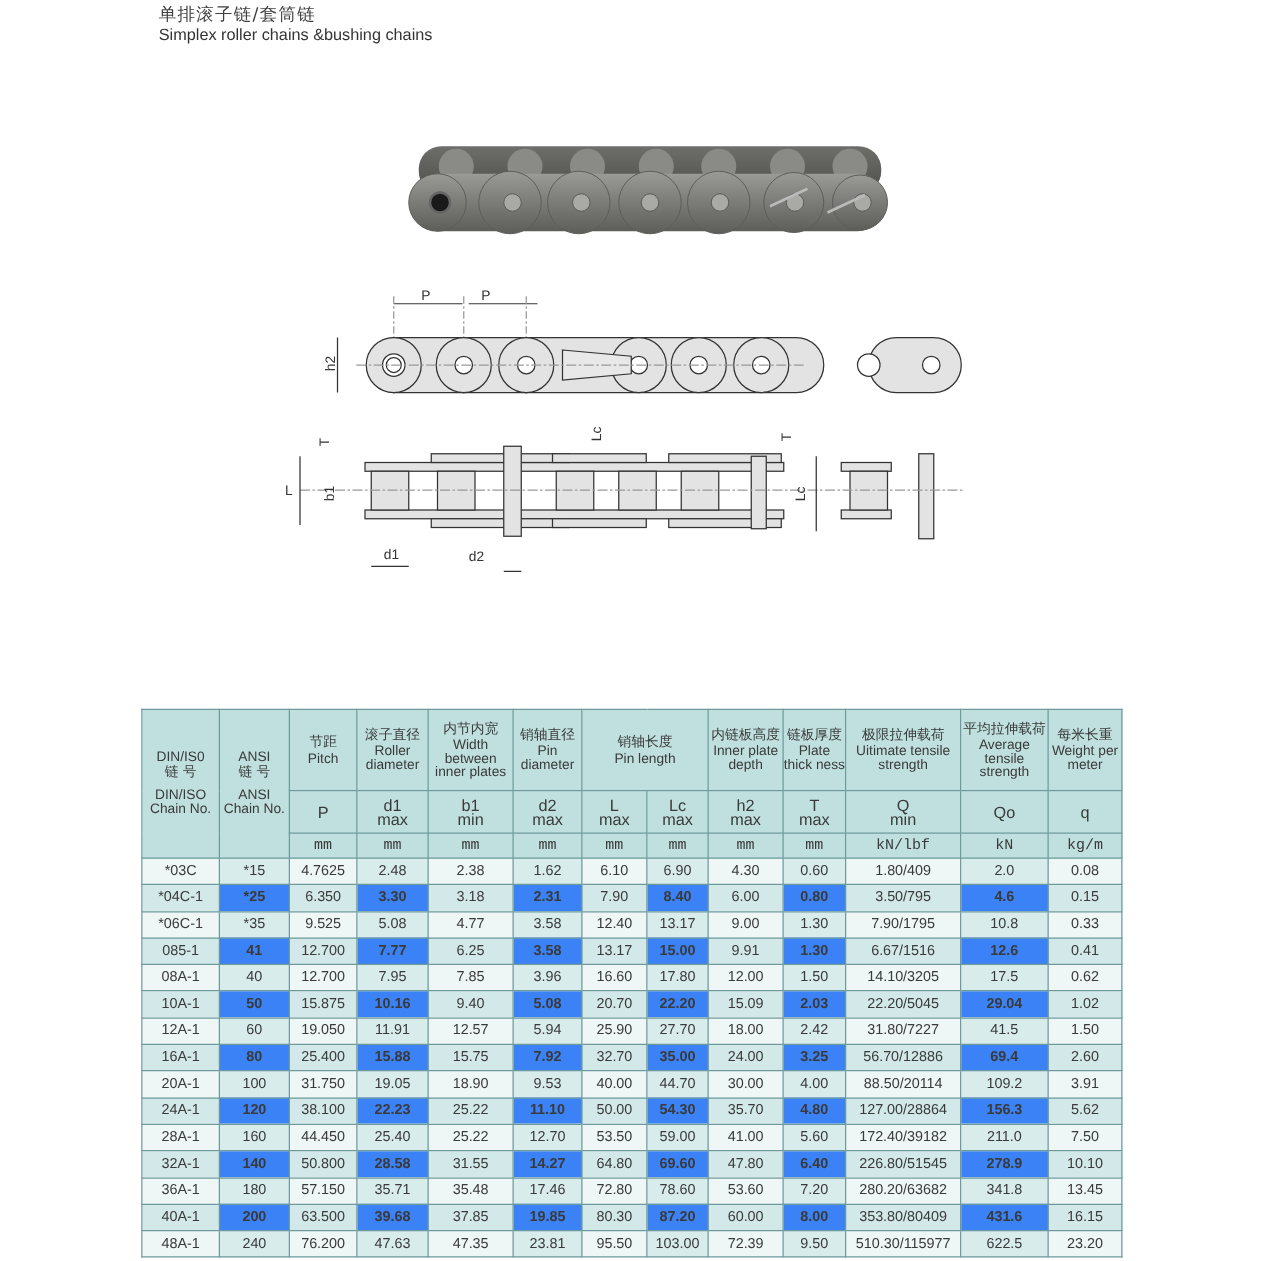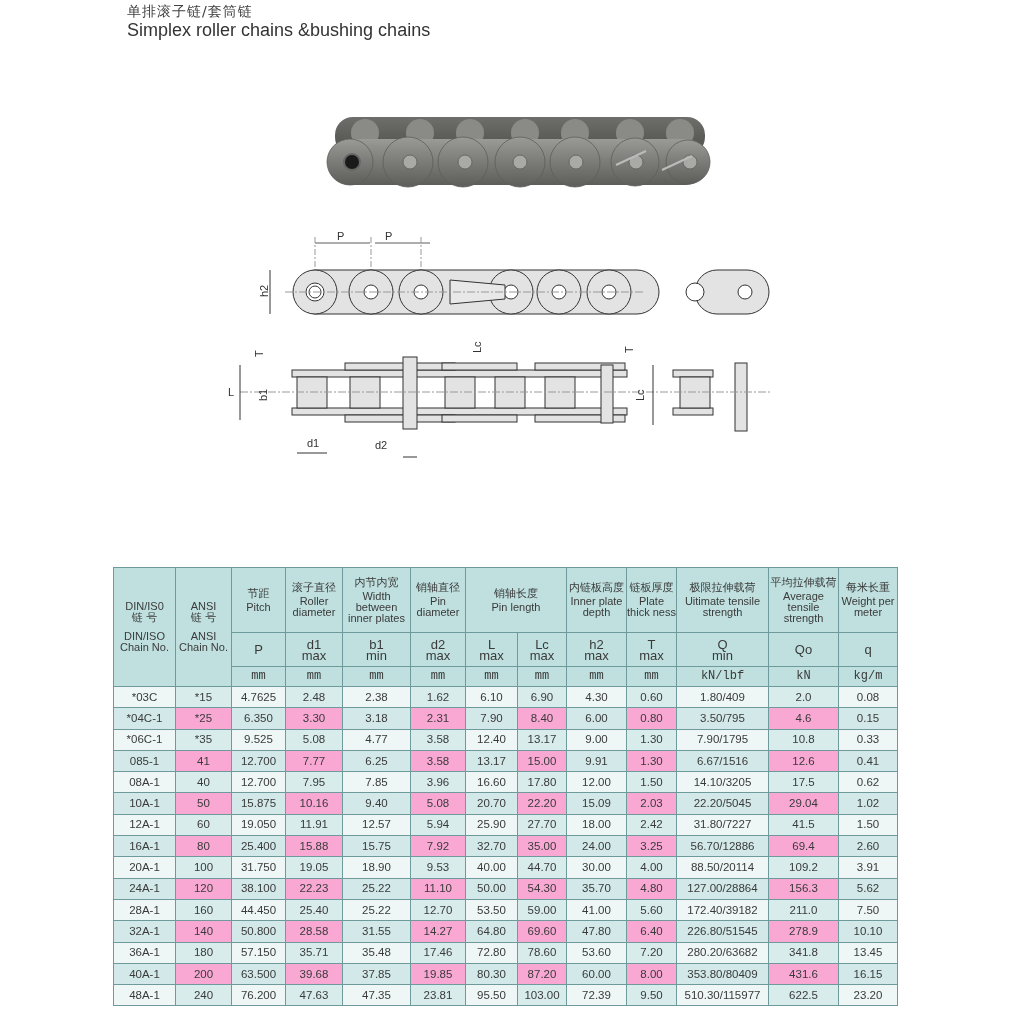--- a/index.html
+++ b/index.html
@@ -1,32 +1,32 @@
 <!DOCTYPE html>
 <html><head>
 <meta charset="utf-8">
 <style>
   html, body { margin:0; padding:0; background:#ffffff; }
   body { width:1009px; height:1009px; position:relative; overflow:hidden; font-family:"Liberation Sans", sans-serif; color:#333; }
   .title-cn { position:absolute; left:127px; top:3px; font-size:14px; color:#404040; letter-spacing:1px; font-family:"DejaVu Sans", sans-serif; }
-  .title-en { position:absolute; left:127px; top:20px; font-size:18px; color:#333; }
+  .title-en { position:absolute; left:127px; top:20px; font-size:13px; color:#333; }
   .photo { position:absolute; left:320px; top:105px; width:400px; height:90px; }
   .drawing { position:absolute; left:225px; top:225px; width:560px; height:240px; }
   table.spec { position:absolute; left:113px; top:567px; width:784px; border-collapse:collapse; table-layout:fixed; font-size:11px; color:#3a3a3a; }
   table.spec td { border:1px solid #6e9a9c; text-align:center; vertical-align:middle; padding:0; line-height:11px; }
   .hdr { background:#bfe0df; }
   .hdr-sym td { height:33px; }
   .sym { font-size:13px; line-height:13px; }
   .unit td { height:19px; font-size:12px;font-family:Liberation Mono, monospace; }
   .cn { font-family:"DejaVu Sans", sans-serif; font-size:11px; display:block; margin-bottom:3px; }
   tr.drow td { height:20.3px; font-size:11.5px; }
   tr.drow.odd td { background:#eef6f6; }
   tr.drow.even td { background:#d3e9e9; }
   tr.drow.odd td.alt { background:#d8ecec; }
-  tr.drow.even td.alt { background:#f9a8d4; }
+  tr.drow.even td.alt { background:#3b82f6;font-weight:bold; }
 </style>
 </head>
 <body>
 
 <div class="title-cn">单排滚子链/套筒链</div>
 <div class="title-en">Simplex roller chains &amp;bushing chains</div>
 
 <svg class="photo" viewBox="0 0 400 90">
   <defs>
     <linearGradient id="steel" x1="0" y1="0" x2="0" y2="1">

